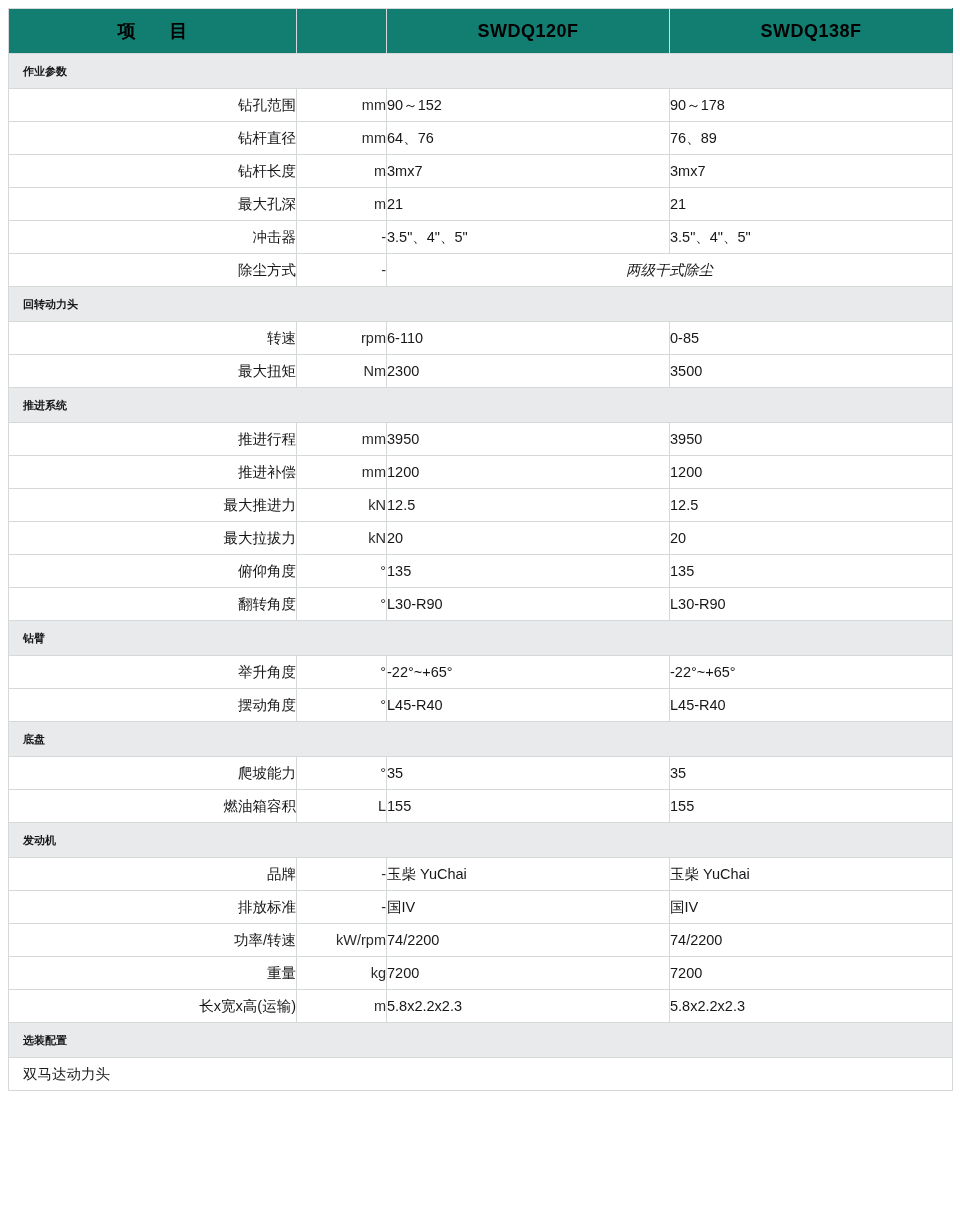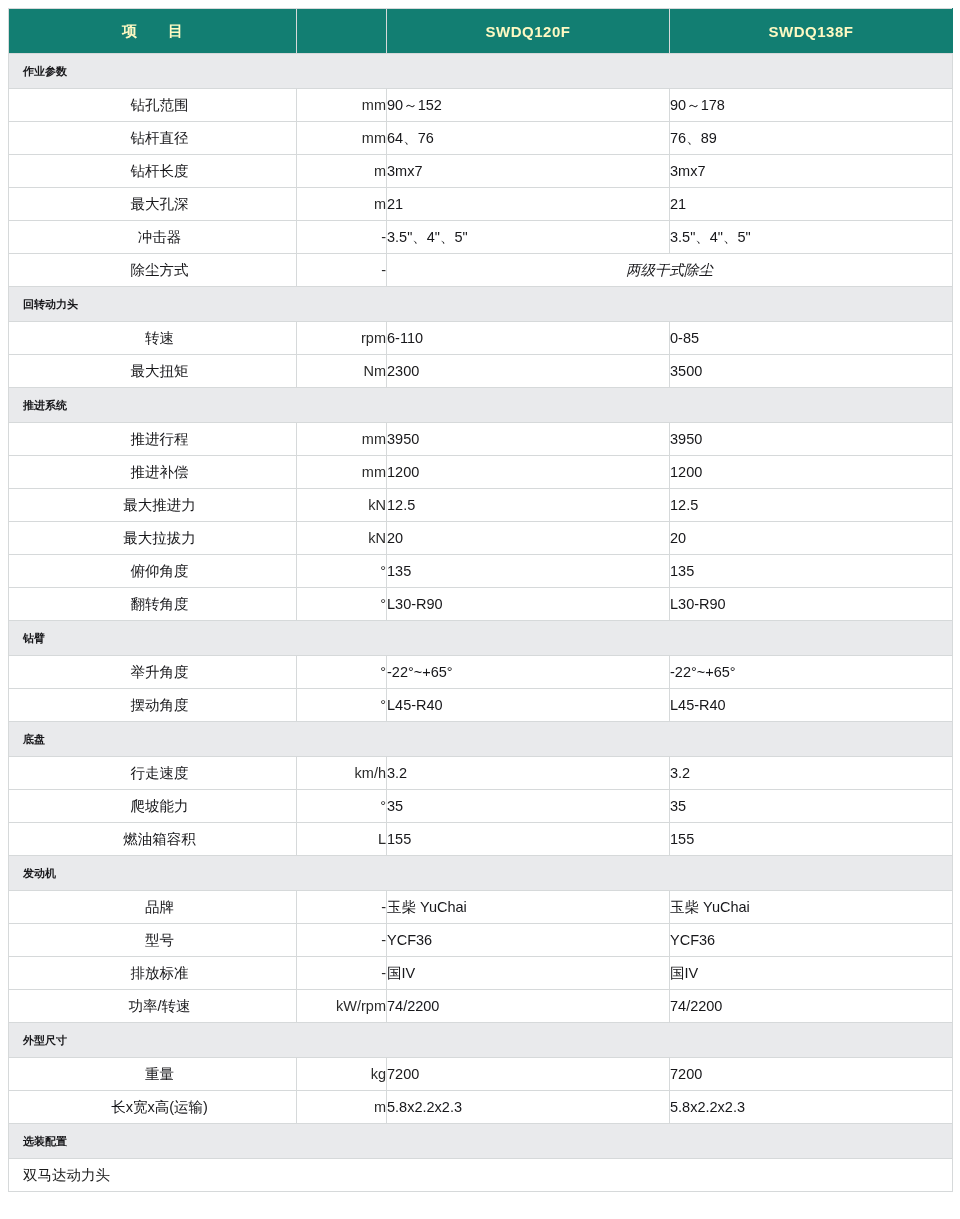--- a/index.html
+++ b/index.html
@@ -26,23 +26,23 @@
 
   .spec-table th, .spec-table td {
     border: 1px solid #d6d9da;
     padding: 0;
     vertical-align: middle;
   }
 
   
   thead th {
     background: #127e72;
-    color: #fef9c3;
+    color: #000000;
     height: 44px;
-    font-size: 15px;
+    font-size: 18px;
     font-weight: bold;
     text-align: center;
     border: 1px solid #127e72;
     border-right: 1px solid #ffffff;
     letter-spacing: 0.5px;
   }
   thead th:last-child { border-right: 1px solid #127e72; }
   thead th.hdr-item { letter-spacing: 8px; padding-left: 8px; }
 
   
@@ -53,21 +53,21 @@
     font-weight: bold;
     color: #17171a;
     padding-left: 14px;
     text-align: left;
   }
 
   
   tr.data-row td { height: 32px; font-size: 14.5px; }
   td.cell-item {
     padding-left: 14px;
-    text-align: center;
+    text-align: right;
     color: #17171a;
   }
   td.cell-unit {
     text-align: right;
     color: #2b2b2b;
   }
   td.cell-val {
     text-align: left;
     color: #17171a;
   }
@@ -207,26 +207,20 @@
       <tr class="data-row">
         <td class="cell-item">摆动角度</td>
         <td class="cell-unit">°</td>
         <td class="cell-val">L45-R40</td>
         <td class="cell-val">L45-R40</td>
       </tr>
       <tr class="section-row">
         <td colspan="4">底盘</td>
       </tr>
       <tr class="data-row">
-        <td class="cell-item">行走速度</td>
-        <td class="cell-unit">km/h</td>
-        <td class="cell-val">3.2</td>
-        <td class="cell-val">3.2</td>
-      </tr>
-      <tr class="data-row">
         <td class="cell-item">爬坡能力</td>
         <td class="cell-unit">°</td>
         <td class="cell-val">35</td>
         <td class="cell-val">35</td>
       </tr>
       <tr class="data-row">
         <td class="cell-item">燃油箱容积</td>
         <td class="cell-unit">L</td>
         <td class="cell-val">155</td>
         <td class="cell-val">155</td>
@@ -234,40 +228,31 @@
       <tr class="section-row">
         <td colspan="4">发动机</td>
       </tr>
       <tr class="data-row">
         <td class="cell-item">品牌</td>
         <td class="cell-unit">-</td>
         <td class="cell-val">玉柴 YuChai</td>
         <td class="cell-val">玉柴 YuChai</td>
       </tr>
       <tr class="data-row">
-        <td class="cell-item">型号</td>
-        <td class="cell-unit">-</td>
-        <td class="cell-val">YCF36</td>
-        <td class="cell-val">YCF36</td>
-      </tr>
-      <tr class="data-row">
         <td class="cell-item">排放标准</td>
         <td class="cell-unit">-</td>
         <td class="cell-val">国IV</td>
         <td class="cell-val">国IV</td>
       </tr>
       <tr class="data-row">
         <td class="cell-item">功率/转速</td>
         <td class="cell-unit">kW/rpm</td>
         <td class="cell-val">74/2200</td>
         <td class="cell-val">74/2200</td>
       </tr>
-      <tr class="section-row">
-        <td colspan="4">外型尺寸</td>
-      </tr>
       <tr class="data-row">
         <td class="cell-item">重量</td>
         <td class="cell-unit">kg</td>
         <td class="cell-val">7200</td>
         <td class="cell-val">7200</td>
       </tr>
       <tr class="data-row">
         <td class="cell-item">长x宽x高(运输)</td>
         <td class="cell-unit">m</td>
         <td class="cell-val">5.8x2.2x2.3</td>

